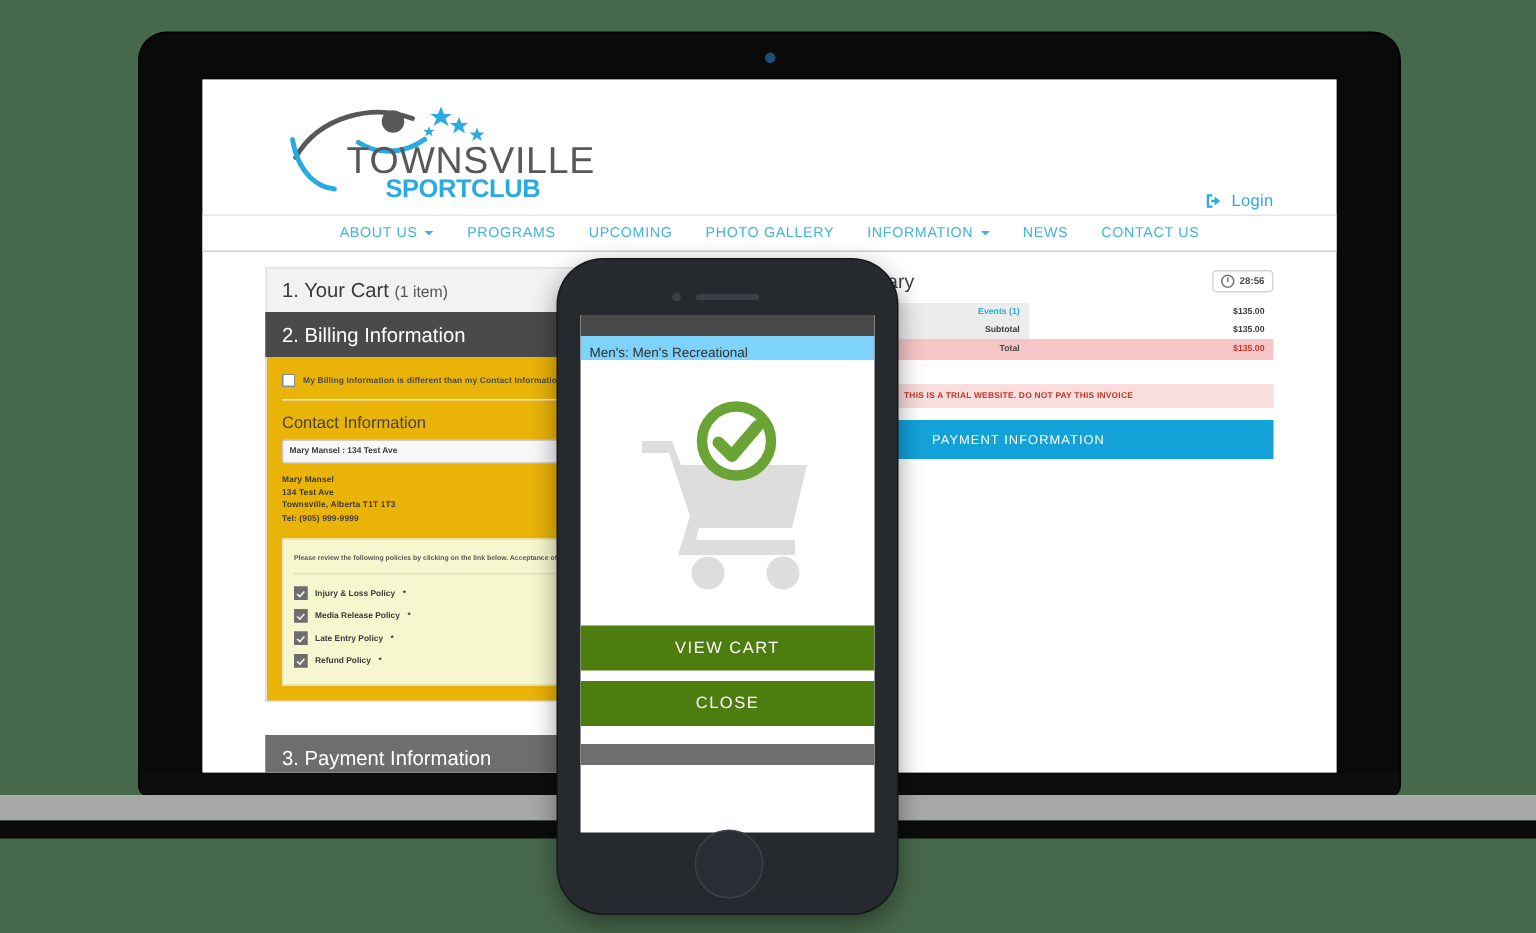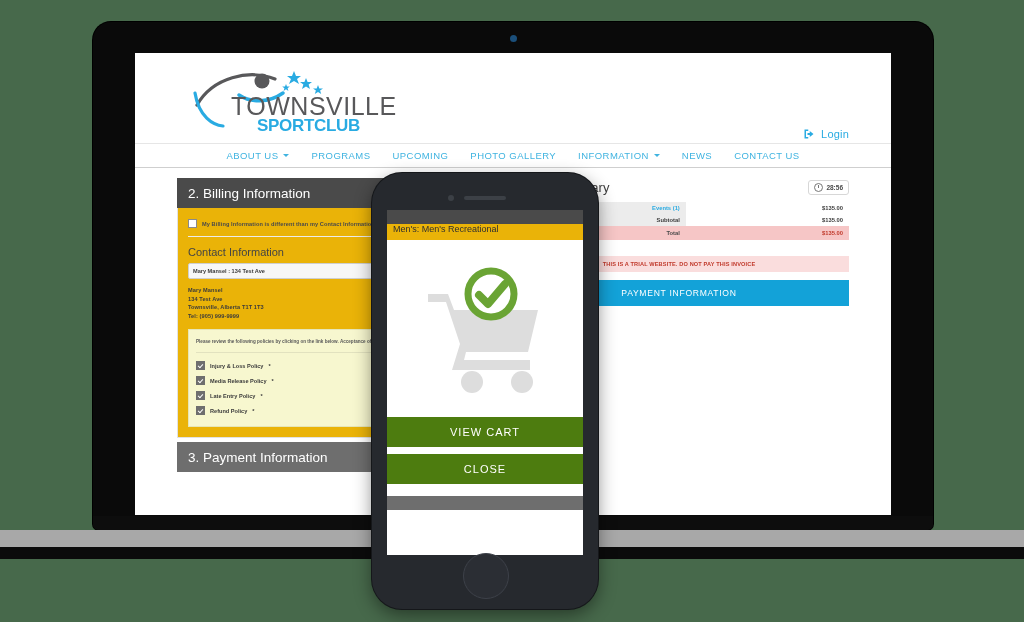--- a/index.html
+++ b/index.html
@@ -85,21 +85,21 @@
   .addr div{font-size:5.6px;color:#3b3b3b;font-weight:bold;letter-spacing:.1px;}
 
   .policies{background:#f7f7cf;border:1px solid #e6e6b8;margin-top:9px;padding:6px 7px 8px 7px;}
   .pol-title{font-size:10.5px;color:#4a4a4a;}
   .pol-desc{font-size:4.6px;color:#5a5a5a;margin-top:2px;font-weight:bold;line-height:7px;}
   .pol-list{margin-top:7px;border-top:1px solid #e2e2bf;padding-top:5px;}
   .pol-item{display:flex;align-items:center;gap:5px;padding:3px 0;}
   .pol-item span{font-size:5.6px;color:#3b3b3b;font-weight:bold;}
   .req{color:#d9534f;}
 
-  .pay-sec{margin-top:4px;}
+  .pay-sec{margin-top:22px;}
 
   
   .inv-head{display:flex;align-items:center;justify-content:space-between;padding:2px 0 7px 0;}
   .inv-title{font-size:13px;color:#3d3d3d;}
   .timer{
     border:1px solid #d7d7d7;border-radius:3px;padding:2px 5px;display:flex;align-items:center;gap:3px;
     font-size:6.5px;color:#4a4a4a;font-weight:bold;background:#fff;
   }
   .clock{width:7px;height:7px;border:1px solid #777;border-radius:50%;position:relative;flex:none;}
   .clock:after{content:"";position:absolute;left:2.6px;top:1.3px;width:1px;height:2.4px;background:#777;}
@@ -132,21 +132,21 @@
   .ph-cam{position:absolute;left:76px;top:22px;width:6px;height:6px;border-radius:50%;background:#3c4046;}
   .ph-spk{position:absolute;left:92px;top:23px;width:42px;height:4px;border-radius:2px;background:#3c4046;}
   .ph-home{
     position:absolute;left:50%;margin-left:-22px;bottom:10px;width:44px;height:44px;border-radius:50%;
     border:1.5px solid #3d4149;background:#2b2e34;
   }
   .ph-screen{
     position:absolute;left:15px;top:37px;width:196px;height:345px;background:#ffffff;overflow:hidden;
   }
   .ph-topbar{height:14px;background:#4a4a4a;}
-  .ph-strip{height:16px;background:#eab308;display:flex;align-items:flex-start;padding-left:6px;}
+  .ph-strip{height:16px;background:#7dd3fc;display:flex;align-items:flex-end;padding-left:6px;}
   .ph-strip span{font-size:9px;color:#2f2f2f;}
   .modal-title{
     text-align:center;font-size:18px;color:#3d3d3d;padding:14px 0 12px 0;border-bottom:1px solid #e9e9e9;
   }
   .modal-art{height:170px;display:flex;align-items:center;justify-content:center;position:relative;}
   .ph-btn{
     background:#4d7c0f;color:#fff;text-align:center;font-size:11px;letter-spacing:1px;
     padding:9px 14px;margin:7px 0 0 0;
   }
   .ph-foot{padding:0 0 0 0;}
@@ -214,20 +214,24 @@
             </div>
           <div class="nav-item">
               <span>CONTACT US</span>
             </div>
         </div>
 
         <div class="content">
 
           <div class="col-left">
 
+            <div class="sec-head">
+              <span>1. Your Cart</span>
+              <span class="sub">(1 item)</span>
+            </div>
 
             <div class="sec-head dark">
               <span>2. Billing Information</span>
             </div>
 
             <div class="sec-body">
               <div class="chk-row">
                 <i class="cb"></i>
                 <span class="chk-label">My Billing Information is different than my Contact Information</span>
               </div>

